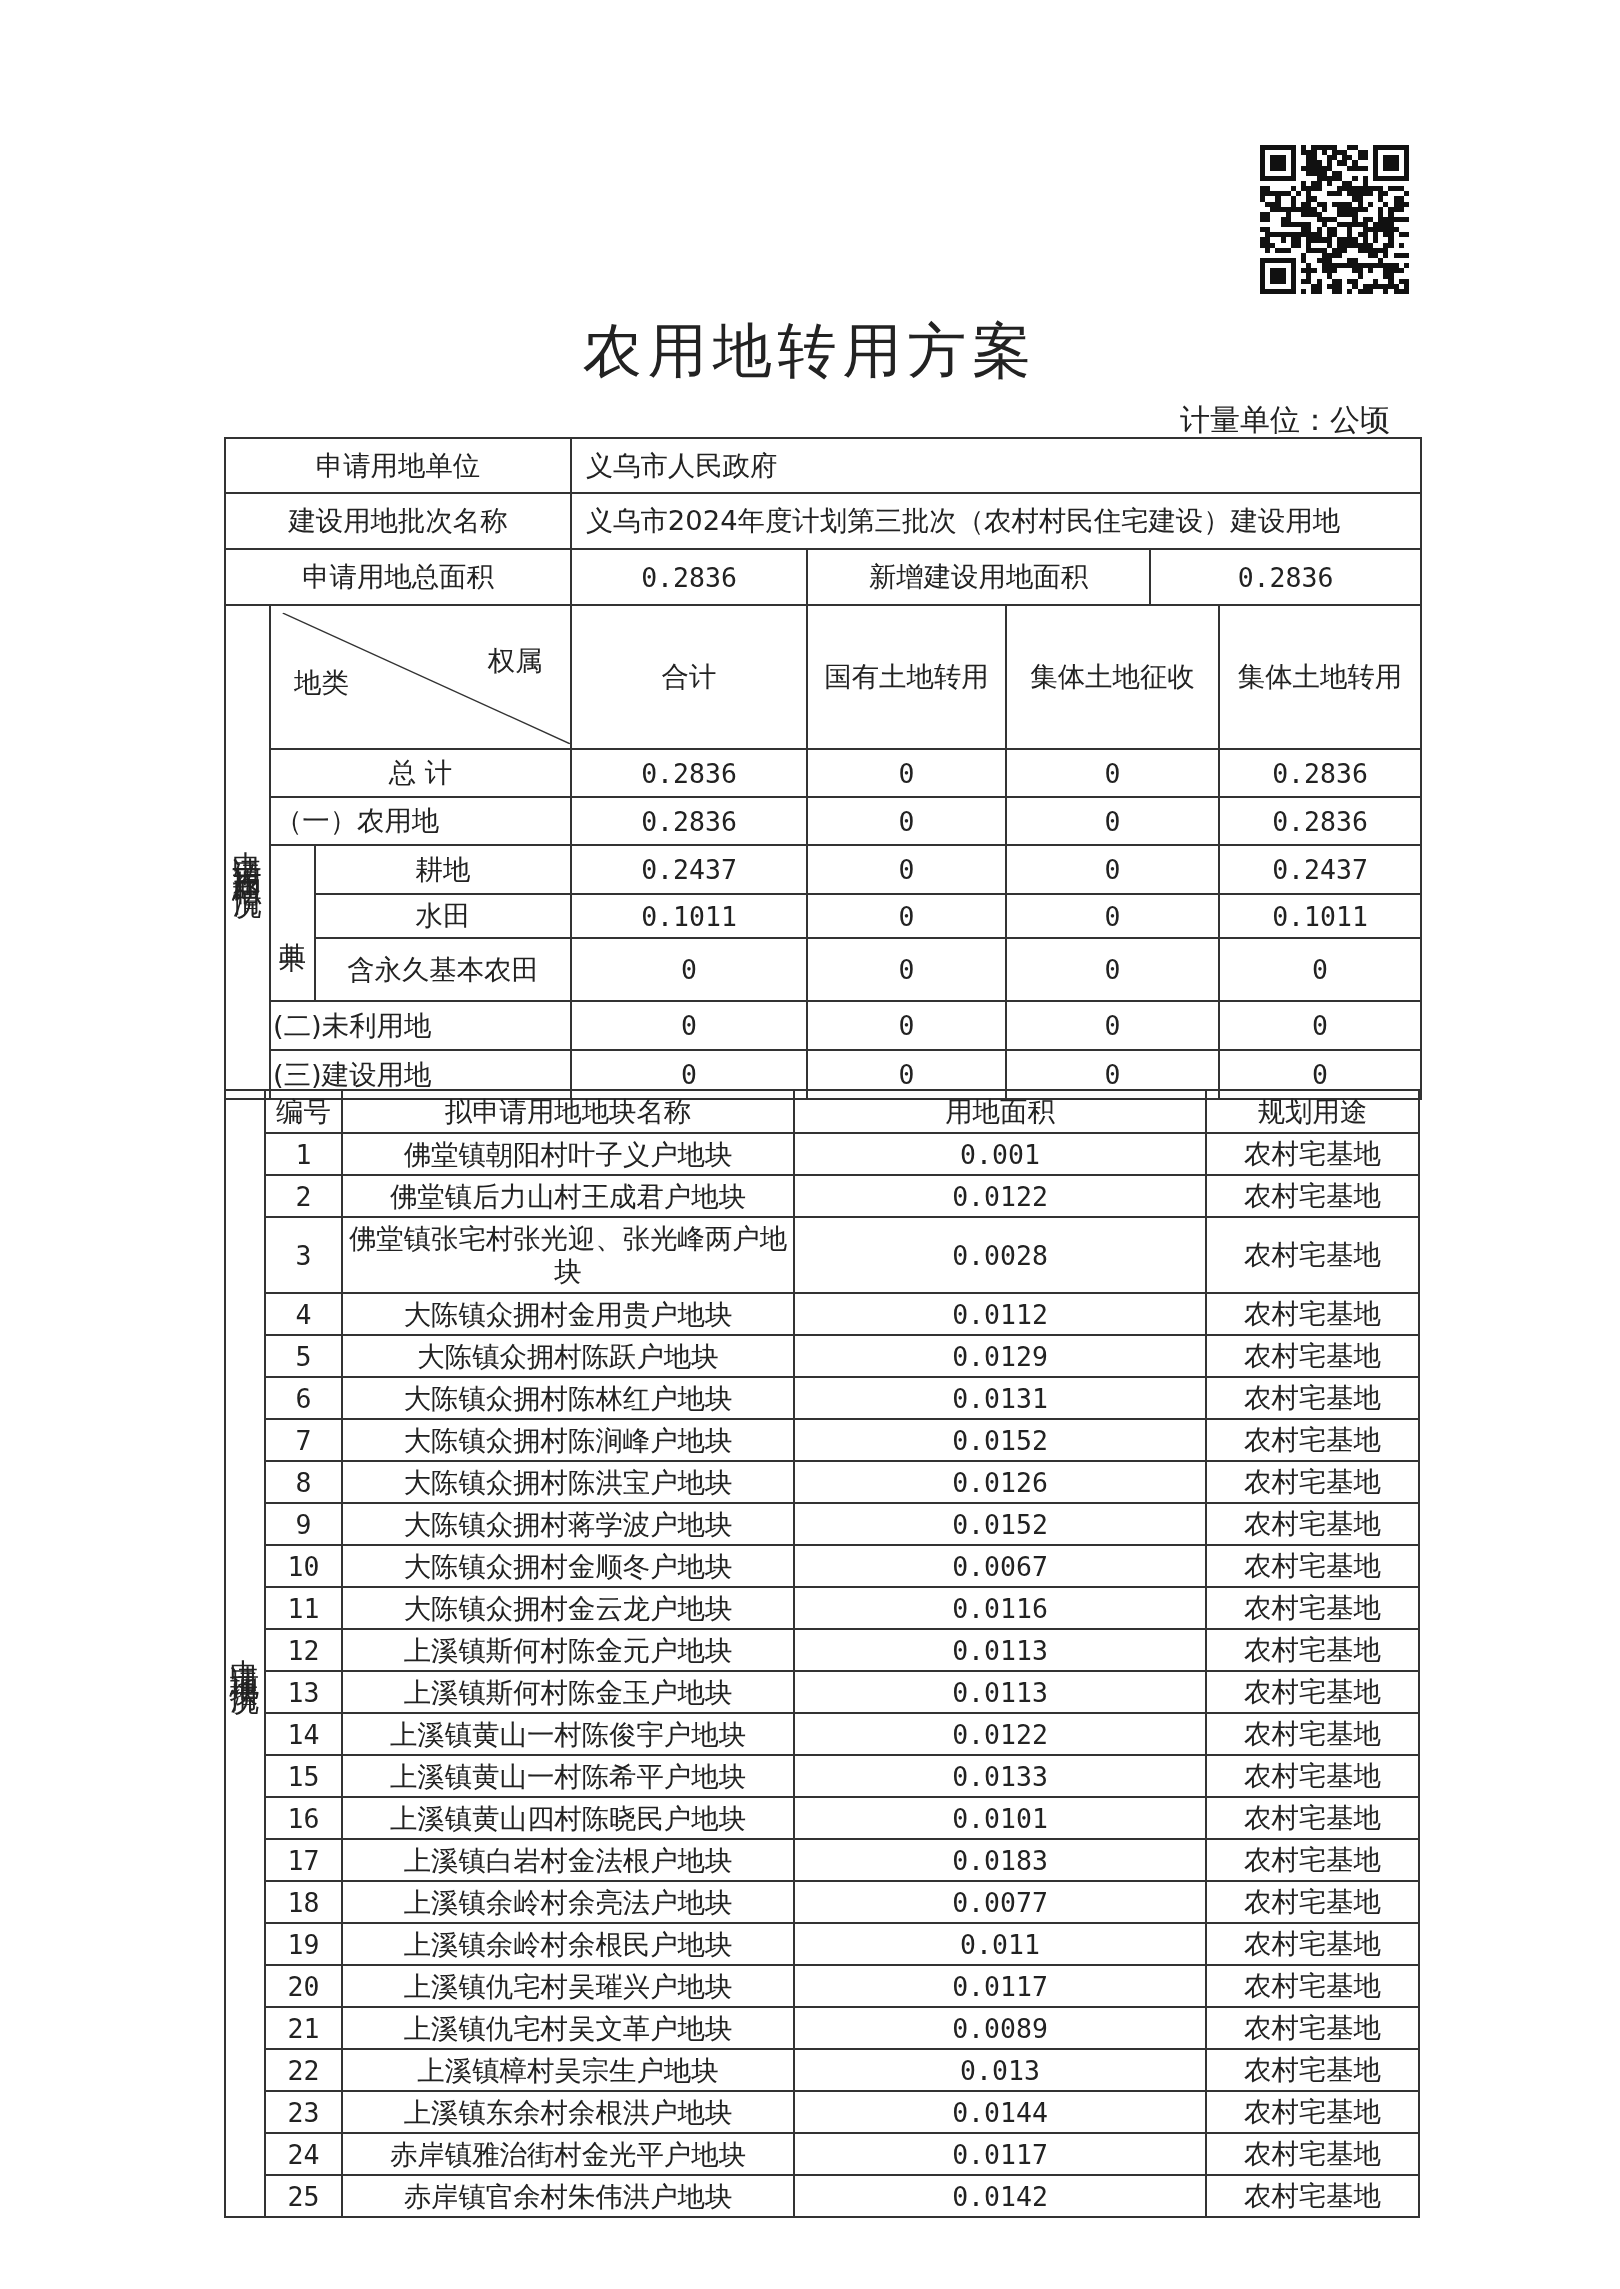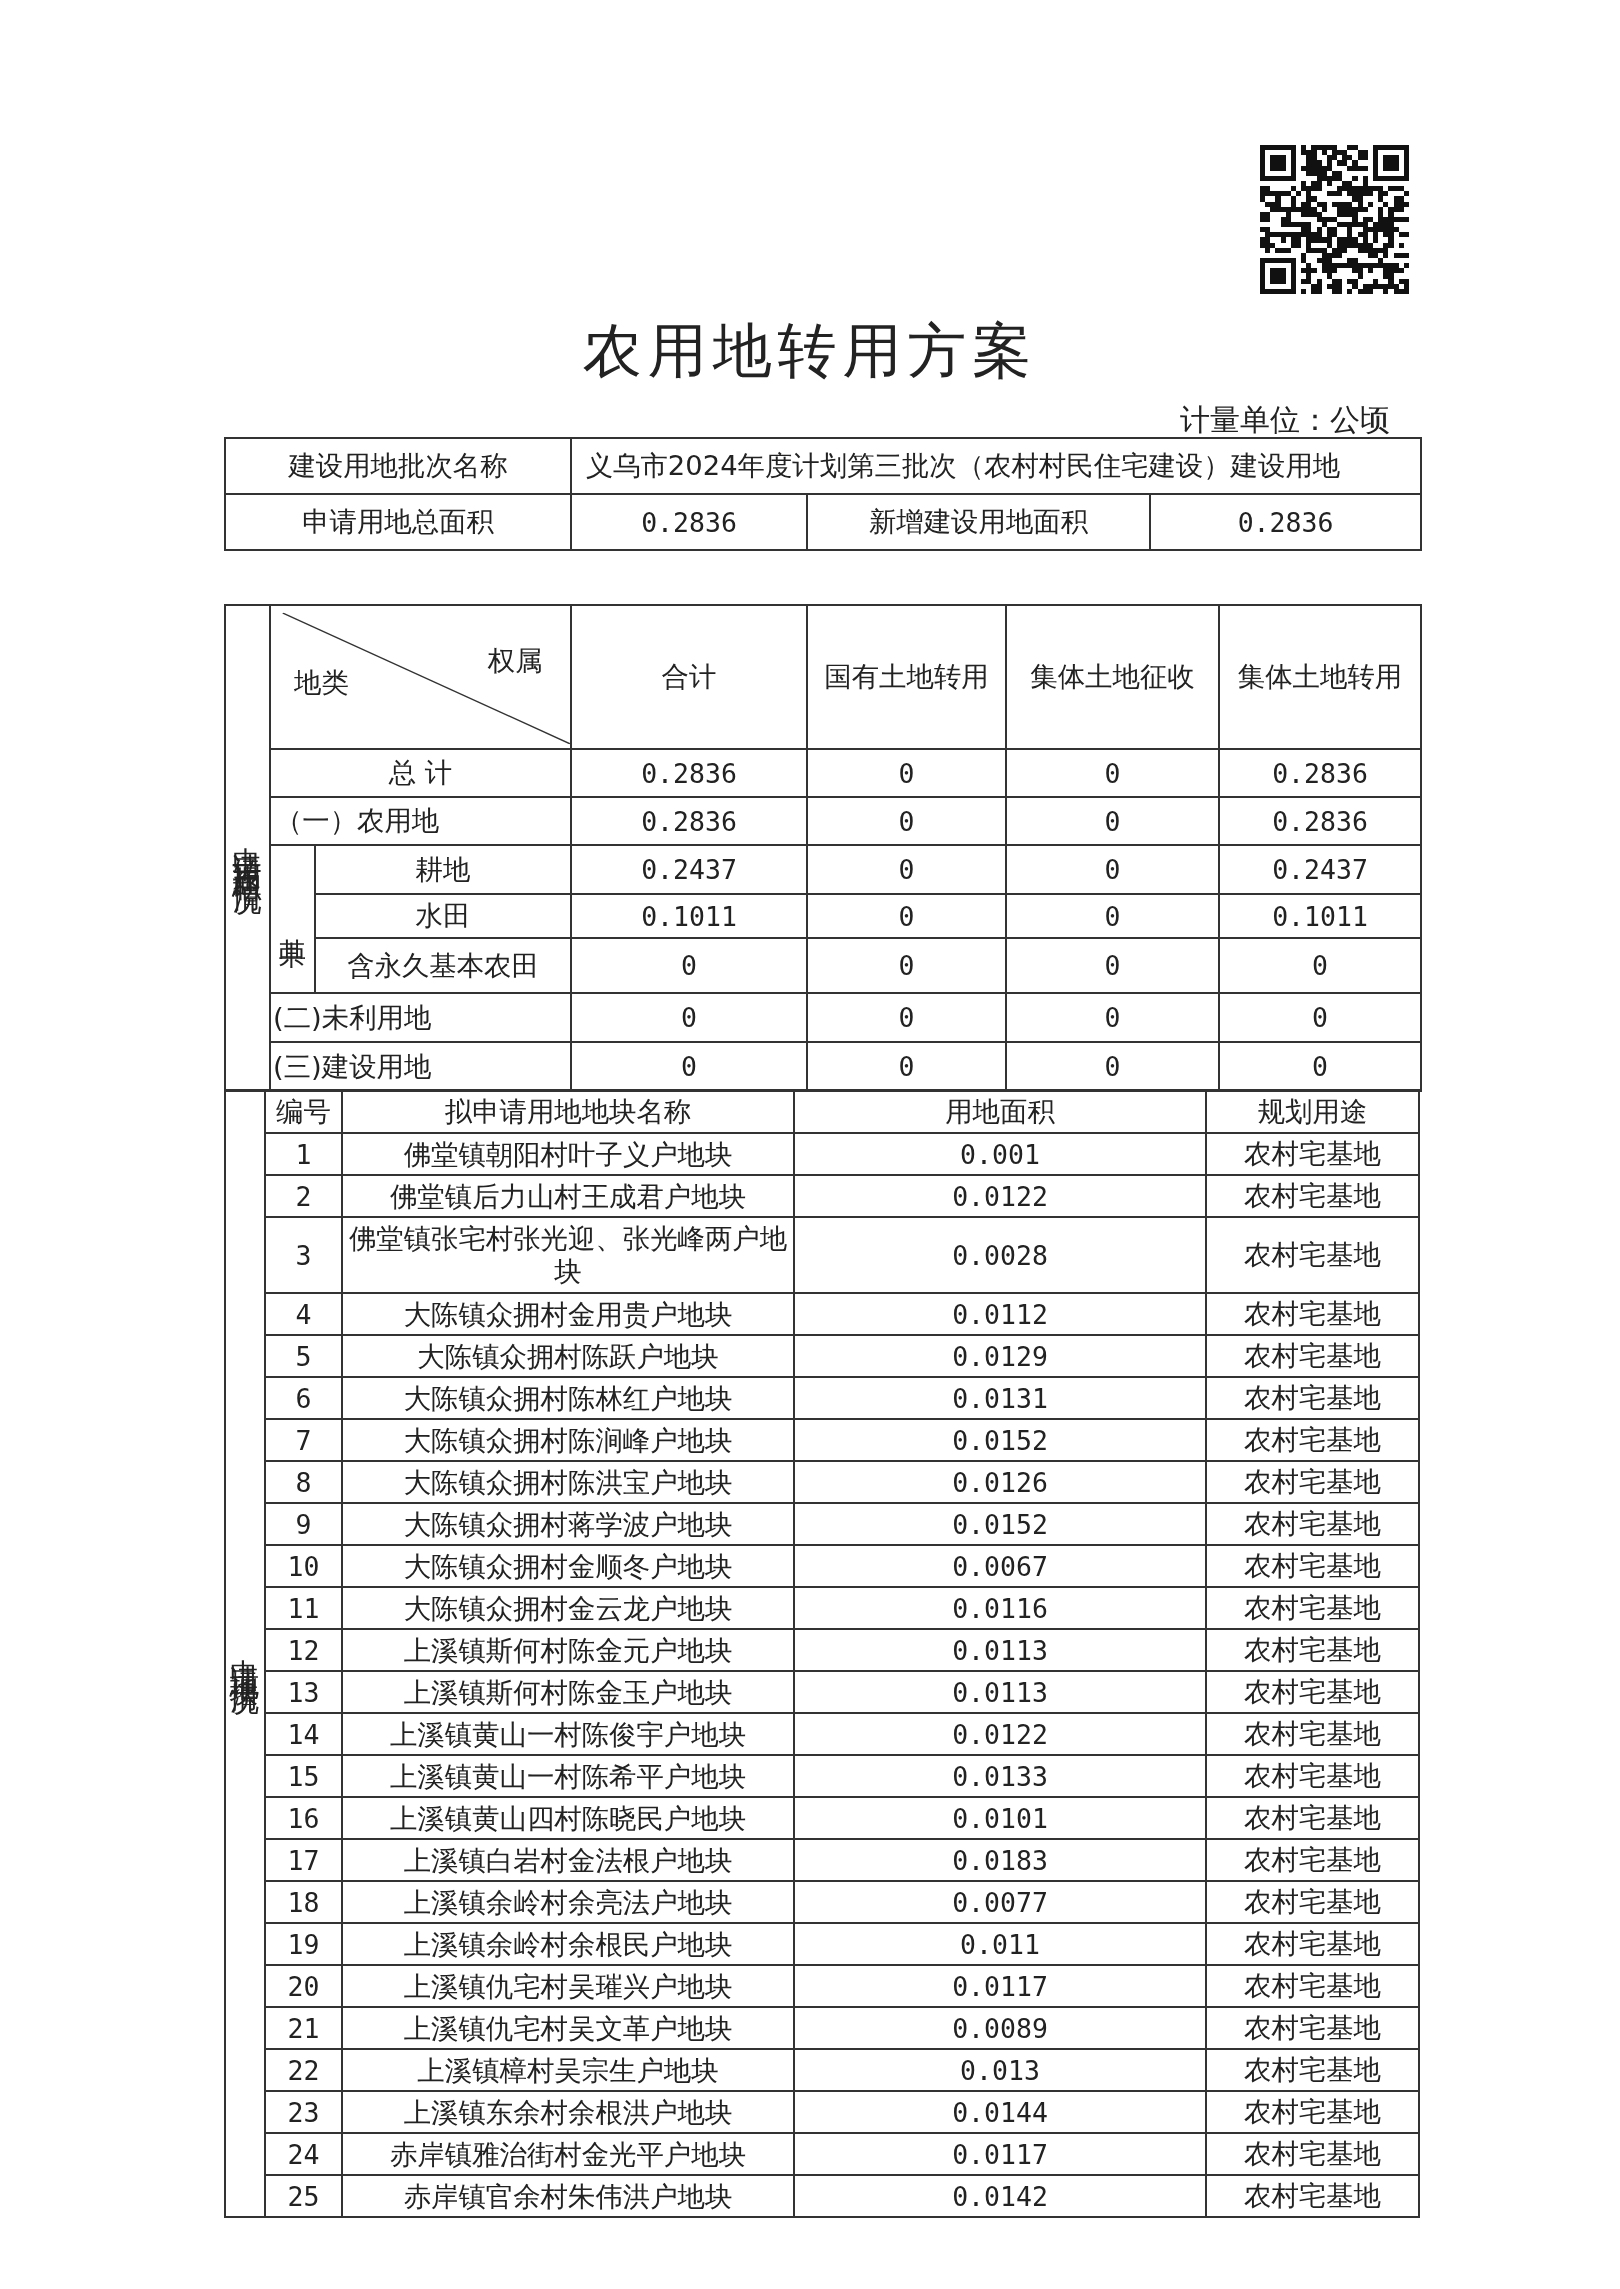--- a/index.html
+++ b/index.html
@@ -412,20 +412,24 @@
 <div class="unit">计量单位：公顷</div>
 
 <table style="left:224px; top:437px; width:1196px;">
   <colgroup>
     <col style="width:346px">
       <col style="width:236px">
       <col style="width:343px">
       <col style="width:271px">
   </colgroup>
   <tbody>
+      <tr style="height:55px">
+    <td>申请用地单位</td>
+    <td colspan="3" class="left">义乌市人民政府</td>
+  </tr>
   <tr style="height:56px">
     <td>建设用地批次名称</td>
     <td colspan="3" class="left">义乌市2024年度计划第三批次（农村村民住宅建设）建设用地</td>
   </tr>
   <tr style="height:56px">
     <td>申请用地总面积</td>
     <td class="num">0.2836</td>
     <td>新增建设用地面积</td>
     <td class="num">0.2836</td>
   </tr>
@@ -479,21 +483,21 @@
     <td class="num">0</td>
     <td class="num">0.2437</td>
   </tr>
   <tr style="height:44px">
     <td>水田</td>
     <td class="num">0.1011</td>
     <td class="num">0</td>
     <td class="num">0</td>
     <td class="num">0.1011</td>
   </tr>
-  <tr style="height:55px">
+  <tr style="height:63px">
     <td>含永久基本农田</td>
     <td class="num">0</td>
     <td class="num">0</td>
     <td class="num">0</td>
     <td class="num">0</td>
   </tr>
   <tr style="height:49px">
     <td colspan="2" class="left" style="padding-left:2px">(二)未利用地</td>
     <td class="num">0</td>
     <td class="num">0</td>

